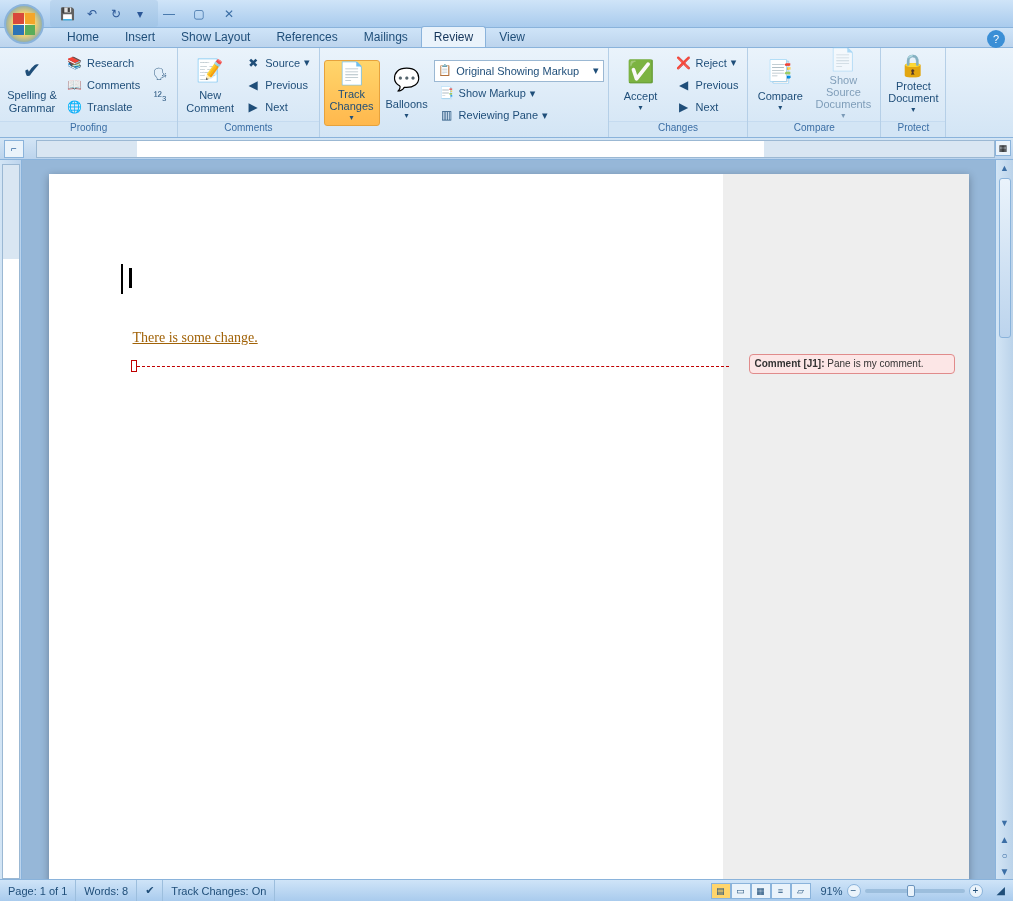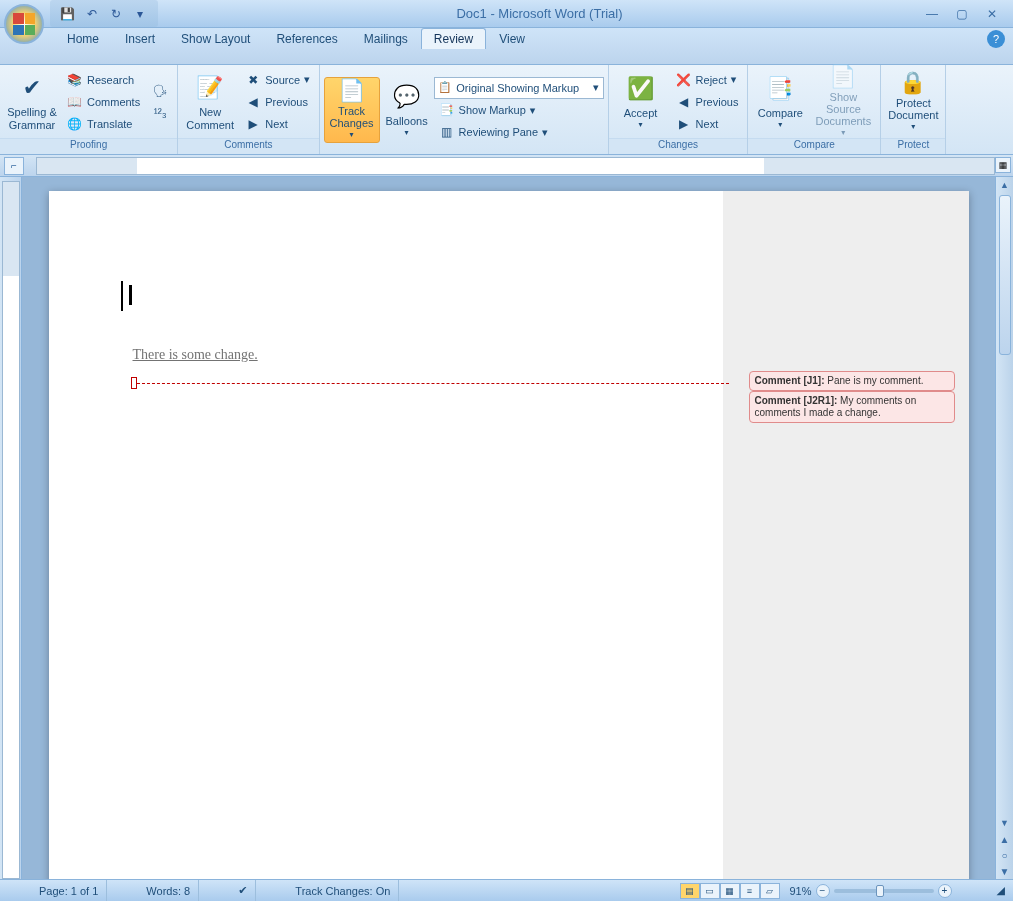--- a/index.html
+++ b/index.html
@@ -10,21 +10,21 @@
 .office-btn { width: 40px; height: 40px; border-radius: 50%; background: radial-gradient(#fff, #ffd56b 40%, #3a8fd6); position: absolute; left: 4px; top: 4px; z-index: 20; border: 2px solid #8ab3db; display:flex; align-items:center; justify-content:center; }
 .office-btn .quad { width:22px; height:22px; display:grid; grid-template-columns:1fr 1fr; grid-template-rows:1fr 1fr; gap:1px;}
 .office-btn .quad div:nth-child(1){background:#d9483b;} .office-btn .quad div:nth-child(2){background:#f4a62a;} .office-btn .quad div:nth-child(3){background:#2e74b5;} .office-btn .quad div:nth-child(4){background:#5aad5a;}
 .qat { margin-left: 50px; display: flex; align-items: center; gap: 4px; height: 100%; background: linear-gradient(#bcd6ef,#a1c5e7); border-radius: 3px; padding: 0 8px;}
 .qat .qbtn { width: 20px; height: 20px; display:flex;align-items:center;justify-content:center;color:#2b5797;font-size:12px; border-radius:3px; }
 .title-text { flex:1; text-align:center; color:#3b6ea5; font-size:13px; }
 .win-controls { display:flex; gap:8px; padding-right:10px; }
 .win-controls span { width:22px; height:16px; display:flex;align-items:center;justify-content:center; color:#3b6ea5;font-size:12px;}
 
 
-.tabstrip { height: 37px; background: linear-gradient(#cfe4f8,#bcd4ed); display:flex; align-items:flex-start; padding-left: 54px; border-bottom: 1px solid #8ab3db; position:relative;}
+.tabstrip { height: 20px; background: linear-gradient(#cfe4f8,#bcd4ed); display:flex; align-items:flex-end; padding-left: 54px; border-bottom: 1px solid #8ab3db; position:relative;}
 .tab { padding: 3px 12px; font-size:12px; color:#1f4e79; cursor:pointer; border:1px solid transparent; border-bottom:none; border-radius:3px 3px 0 0;}
 .tab.active { background: #eaf3fb; border-color:#8ab3db; color:#15355a;}
 .help-btn { position:absolute; right:8px; top:2px; width:18px;height:18px; border-radius:50%; background:#3b8fd6; color:#fff; font-size:11px; display:flex;align-items:center;justify-content:center;}
 
 
 .ribbon { height: 90px; background: linear-gradient(#eaf3fb,#d3e5f5); border-bottom: 1px solid #8ab3db; display:flex; }
 .group { border-right:1px solid #b5cfe7; display:flex; flex-direction:column; }
 .group-body { flex:1; display:flex; align-items:center; padding: 2px 4px; gap:2px;}
 .group-label { height:16px; font-size:10px; color:#3b6ea5; text-align:center; background: #d3e5f5; border-top:1px solid #c5dbf0;}
 .bigbtn { width:56px; height:66px; display:flex; flex-direction:column; align-items:center; justify-content:center; gap:2px; border:1px solid transparent; border-radius:3px; font-size:11px; color:#1f4e79; text-align:center; cursor:pointer; line-height:1.1; padding:2px;}
@@ -46,35 +46,35 @@
 
 
 .docarea { flex:1; display:flex; background:#96b7d8; overflow:hidden; position:relative;}
 .vruler { width:22px; background:linear-gradient(90deg,#d3e5f5,#bcd4ed); border-right:1px solid #8ab3db; display:flex; flex-direction:column; align-items:center; padding-top:4px;}
 .vruler-inner{ width:18px; flex:1; background:#fff; border:1px solid #9bb8d3; position:relative;}
 .vruler-inner .shade-t{position:absolute;left:0;right:0;top:0;height:94px;background:#d9e6f2;}
 .canvas { flex:1; background:#96b7d8; overflow:auto; position:relative;}
 .page { width:920px; min-height:1100px; background:#fff; margin:14px auto; box-shadow:0 2px 8px rgba(0,0,0,.3); position:relative;}
 .page .margin-area{ position:absolute; left:674px; top:0; bottom:0; right:0; background:#eee;}
 .cursor-bar{ position:absolute; left:80px; top:94px; width:3px; height:20px; background:#000;}
-.tracked-text { position:absolute; left:84px; top:156px; color:#737373; text-decoration:underline; font-family:"Times New Roman",serif; font-size:14px;}
+.tracked-text { position:absolute; left:84px; top:156px; color:#a16207; text-decoration:underline; font-family:"Times New Roman",serif; font-size:14px;}
 .track-bar { position:absolute; left:72px; top:90px; width:2px; height:30px; background:#000;}
 .comment-anchor { position:absolute; left:82px; top:186px; width:6px; height:12px; border:1px solid #c00000;}
 .comment-line { position:absolute; left:88px; top:192px; right:240px; border-top:1px dashed #c00000;}
 .comment-balloon { position:absolute; right:14px; width:206px; background:#fce6e6; border:1px solid #e08b8b; border-radius:4px; padding:3px 5px; font-size:10px; color:#333; line-height:1.2;}
 .comment-balloon b { font-size:10px;}
 .cb1{ top:180px;} .cb2{ top:200px;}
 .vscroll { width:18px; background:linear-gradient(90deg,#d3e5f5,#bbd3ea); border-left:1px solid #8ab3db; display:flex; flex-direction:column; align-items:center;}
 .vscroll .arrow{height:16px;width:100%;display:flex;align-items:center;justify-content:center;font-size:9px;color:#3b6ea5;}
 .vscroll .thumb{width:12px;height:160px;background:linear-gradient(#eaf3fb,#bcd4ed);border:1px solid #8ab3db;border-radius:3px;margin-top:2px;}
 .vscroll .nav{height:16px;width:100%;display:flex;align-items:center;justify-content:center;font-size:10px;color:#3b6ea5;}
 
 
 .statusbar { height:22px; background:linear-gradient(#cfe4f8,#a9cbed); border-top:1px solid #8ab3db; display:flex; align-items:center; font-size:11px; color:#1f4e79;}
-.statusbar .cell{ padding:0 8px; border-right:1px solid #9cbedd; height:100%; display:flex;align-items:center; gap:4px;margin-left:31px;}
+.statusbar .cell{ padding:0 8px; border-right:1px solid #9cbedd; height:100%; display:flex;align-items:center; gap:4px;}
 .statusbar .spacer{flex:1;}
 .viewbtns{display:flex; gap:0; margin-right:4px;}
 .viewbtns .vb{width:20px;height:16px;border:1px solid #8ab3db;background:#eaf3fb;display:flex;align-items:center;justify-content:center;font-size:9px;}
 .viewbtns .vb.active{background:#ffd56b;}
 .zoom{display:flex;align-items:center;gap:4px;padding:0 6px;}
 .zoom .slider{width:100px;height:4px;background:#9cbedd;position:relative;border-radius:2px;}
 .zoom .slider .knob{position:absolute;left:42px;top:-4px;width:8px;height:12px;background:#eaf3fb;border:1px solid #6b94bd;border-radius:2px;}
 .zoom .zbtn{width:14px;height:14px;border:1px solid #8ab3db;border-radius:50%;background:#eaf3fb;display:flex;align-items:center;justify-content:center;font-size:10px;}
 </style>
 </head>
@@ -88,21 +88,20 @@
         <div></div>
         <div></div>
       </div>
     </div>
   <div class="qat">
     <div class="qbtn">💾</div>
     <div class="qbtn">↶</div>
     <div class="qbtn">↻</div>
     <div class="qbtn">▾</div>
   </div>
-  <div class="title-text">Doc1 - Microsoft Word (Trial)</div>
   <div class="win-controls">
     <span>—</span>
     <span>▢</span>
     <span>✕</span>
   </div>
 </div>
 
 <div class="tabstrip">
   <div class="tab">Home</div>
   <div class="tab">Insert</div>
@@ -285,24 +284,20 @@
       <div class="margin-area"></div>
       <div class="track-bar"></div>
       <div class="cursor-bar"></div>
       <div class="tracked-text">There is some change.</div>
       <div class="comment-anchor"></div>
       <div class="comment-line"></div>
       <div class="comment-balloon cb1">
         <b>Comment [J1]:</b>
         <span>Pane is my comment.</span>
       </div>
-      <div class="comment-balloon cb2">
-        <b>Comment [J2R1]:</b>
-        <span>My comments on comments I made a change.</span>
-      </div>
     </div>
   </div>
   <div class="vscroll">
     <div class="arrow">▲</div>
     <div class="thumb"></div>
     <div style="flex:1"></div>
     <div class="arrow">▼</div>
     <div class="nav">▲</div>
     <div class="nav">○</div>
     <div class="nav">▼</div>

